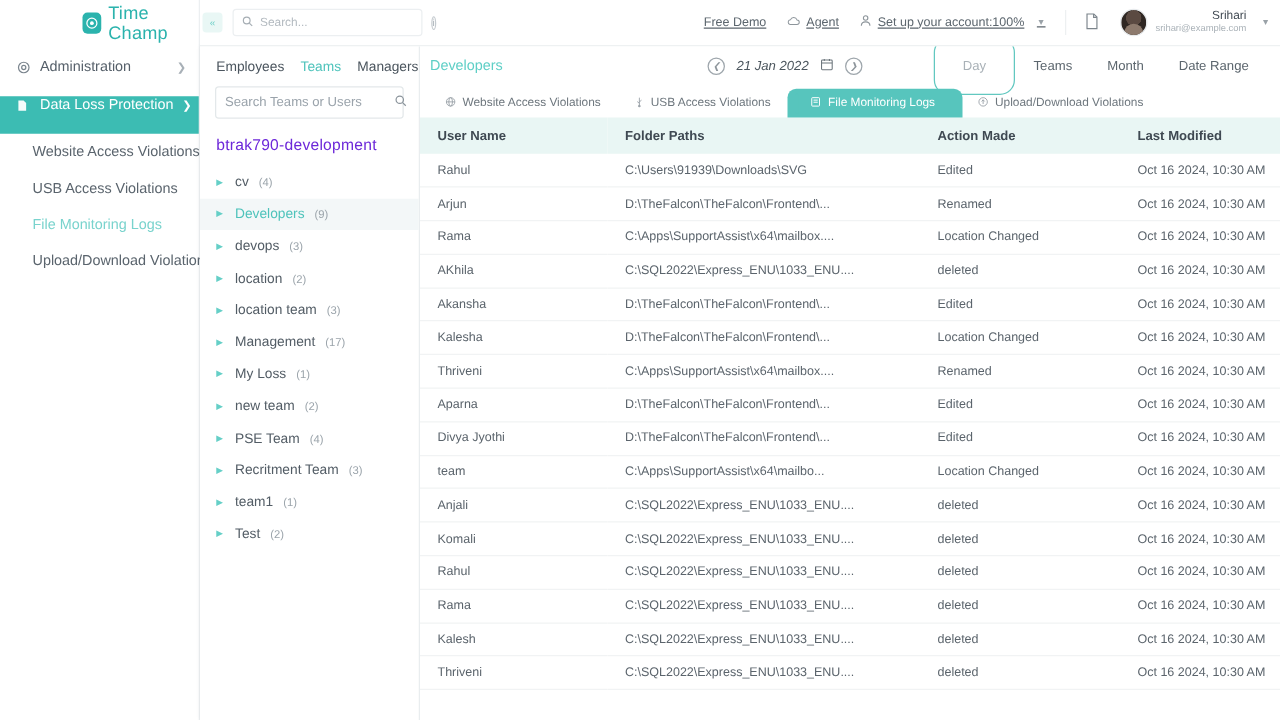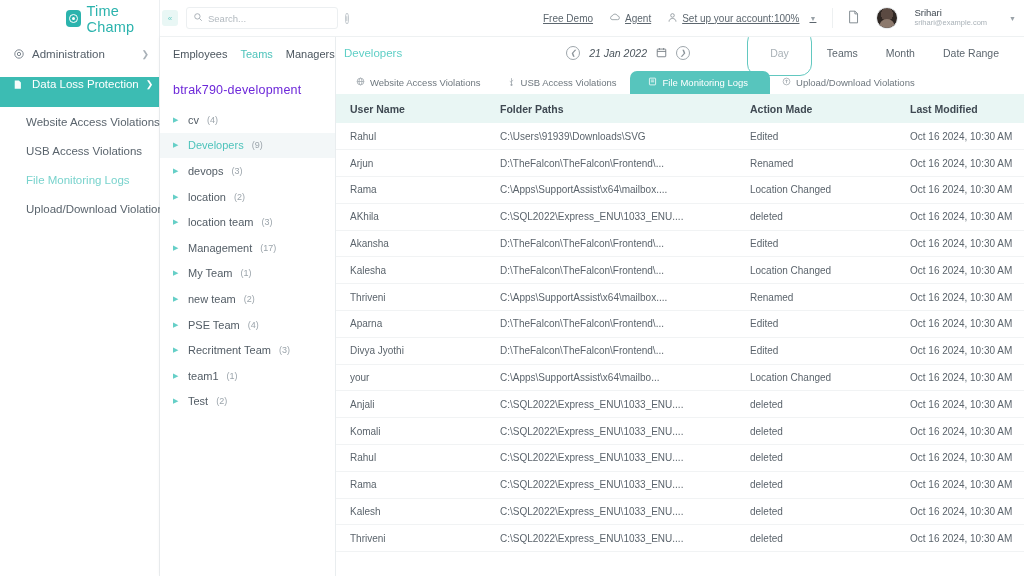--- a/index.html
+++ b/index.html
@@ -122,21 +122,21 @@
     color: #a8b0b6; font-size: 8px; display: flex; align-items: center; justify-content: center;
   }
   .spacer { flex: 1; }
   .hbtn {
     font-size: 10px; color: #5c666e; display: flex; align-items: center; gap: 4px;
     margin-right: 16px; cursor: pointer; white-space: nowrap; text-decoration: underline;
   }
   .hbtn .gi { color: #8d959b; font-size: 10px; }
   .hsep { width: 1px; height: 20px; background: #edf0f1; margin-right: 14px; }
   .doc-ico { color: #7c858c; font-size: 13px; margin-right: 16px; cursor: pointer; }
-  .profile { display: flex; align-items: center; gap: 16px; margin-right: 8px; cursor: pointer; }
+  .profile { display: flex; align-items: center; gap: 6px; margin-right: 8px; cursor: pointer; text-align: right; }
   .avatar {
     width: 22px; height: 22px; border-radius: 50%;
     background: radial-gradient(circle at 50% 32%, #5b4a42 0 36%, #2f2723 37% 100%);
     border: 1px solid #e7eaec; overflow: hidden; position: relative;
   }
   .avatar::after {
     content: ""; position: absolute; left: 50%; top: 55%;
     width: 15px; height: 14px; transform: translateX(-50%);
     background: #8d7a6d; border-radius: 50% 50% 0 0;
   }
@@ -255,20 +255,29 @@
   <div class="midwrap">
     <div class="mid-top"></div>
     <div class="midpanel">
 
       <div class="mid-tabs">
         <span class="t">Employees</span>
         <span class="t on">Teams</span>
         <span class="t">Managers</span>
       </div>
 
+      <div class="mid-search">
+        <input type="text" placeholder="Search Teams or Users" style="">
+        <span class="mag">
+          <svg viewBox="0 0 16 16" width="11" height="11" fill="none" stroke="currentColor" stroke-width="1.4">
+            <circle cx="7" cy="7" r="4.3"></circle>
+              <line x1="10.3" y1="10.3" x2="14" y2="14"></line>
+          </svg>
+        </span>
+      </div>
 
       <div class="org-name">btrak790-development</div>
 
       <div class="team-list">
         <div class="team-row">
           <span class="tri">▶</span>
           <span class="nm">cv</span>
           <span class="cnt">(4)</span>
         </div>
         <div class="team-row on">
@@ -291,21 +300,21 @@
           <span class="nm">location team</span>
           <span class="cnt">(3)</span>
         </div>
         <div class="team-row">
           <span class="tri">▶</span>
           <span class="nm">Management</span>
           <span class="cnt">(17)</span>
         </div>
         <div class="team-row">
           <span class="tri">▶</span>
-          <span class="nm">My Team</span>
+          <span class="nm">My Loss</span>
           <span class="cnt">(1)</span>
         </div>
         <div class="team-row">
           <span class="tri">▶</span>
           <span class="nm">new team</span>
           <span class="cnt">(2)</span>
         </div>
         <div class="team-row">
           <span class="tri">▶</span>
           <span class="nm">PSE Team</span>
@@ -525,21 +534,21 @@
           <td>Edited</td>
           <td>Oct 16 2024, 10:30 AM</td>
         </tr>
         <tr>
           <td>Divya Jyothi</td>
           <td>D:\TheFalcon\TheFalcon\Frontend\...</td>
           <td>Edited</td>
           <td>Oct 16 2024, 10:30 AM</td>
         </tr>
         <tr>
-          <td>your</td>
+          <td>team</td>
           <td>C:\Apps\SupportAssist\x64\mailbo...</td>
           <td>Location Changed</td>
           <td>Oct 16 2024, 10:30 AM</td>
         </tr>
         <tr>
           <td>Anjali</td>
           <td>C:\SQL2022\Express_ENU\1033_ENU....</td>
           <td>deleted</td>
           <td>Oct 16 2024, 10:30 AM</td>
         </tr>

